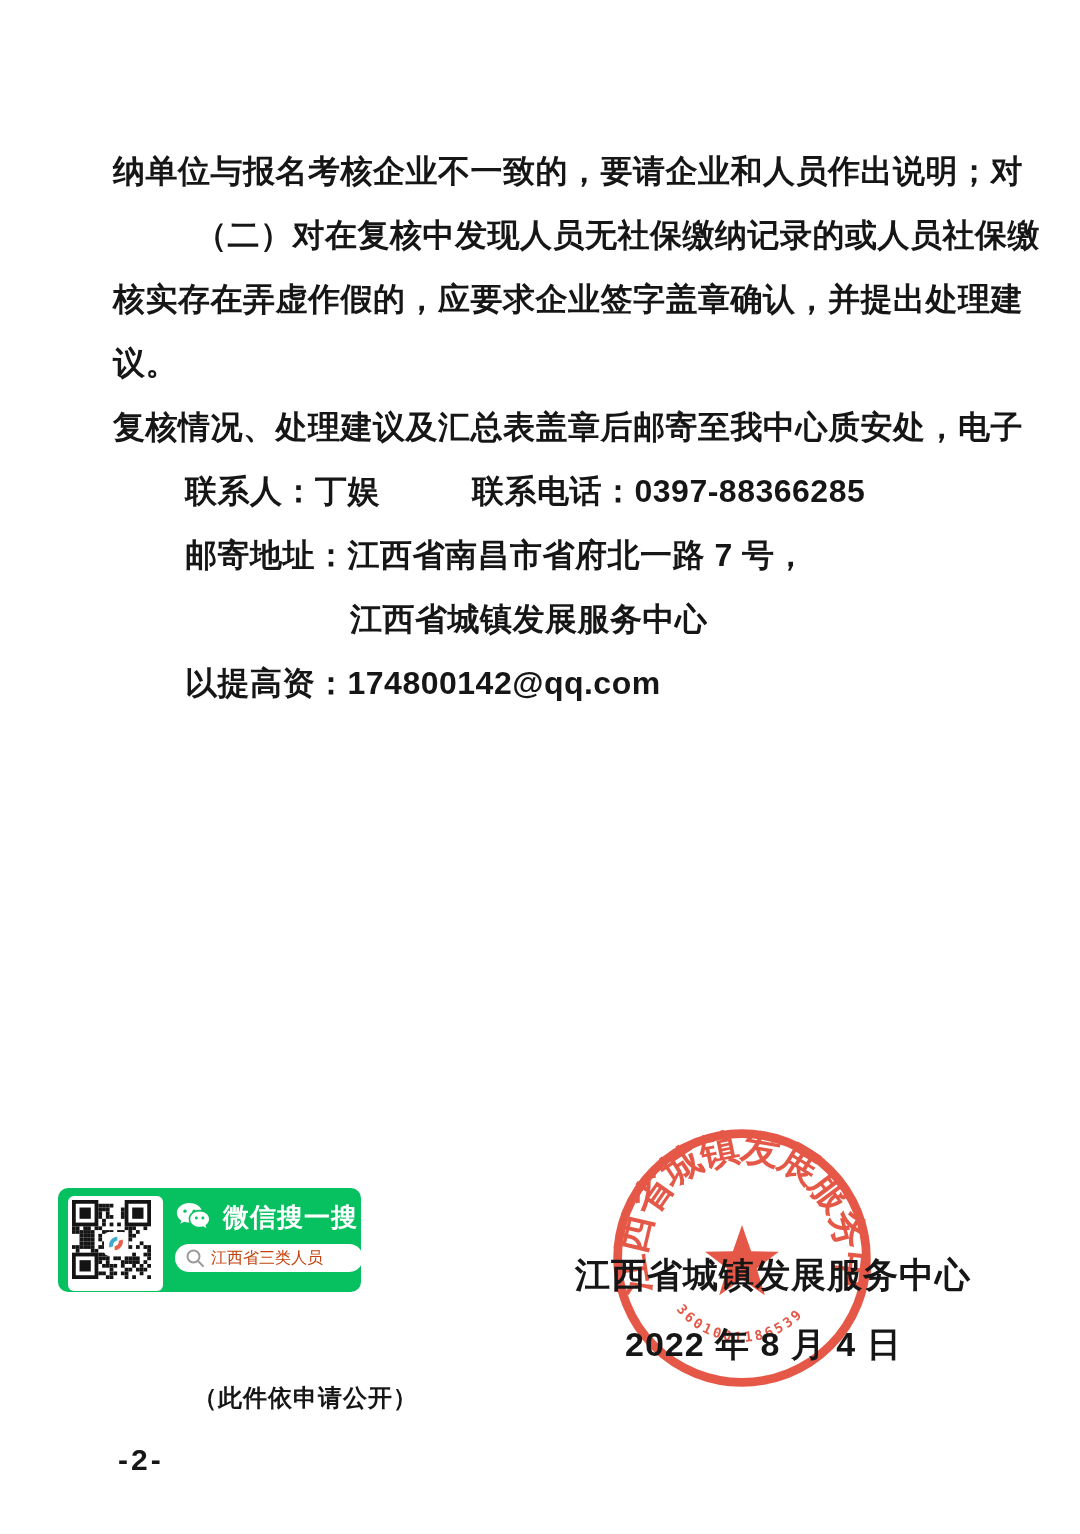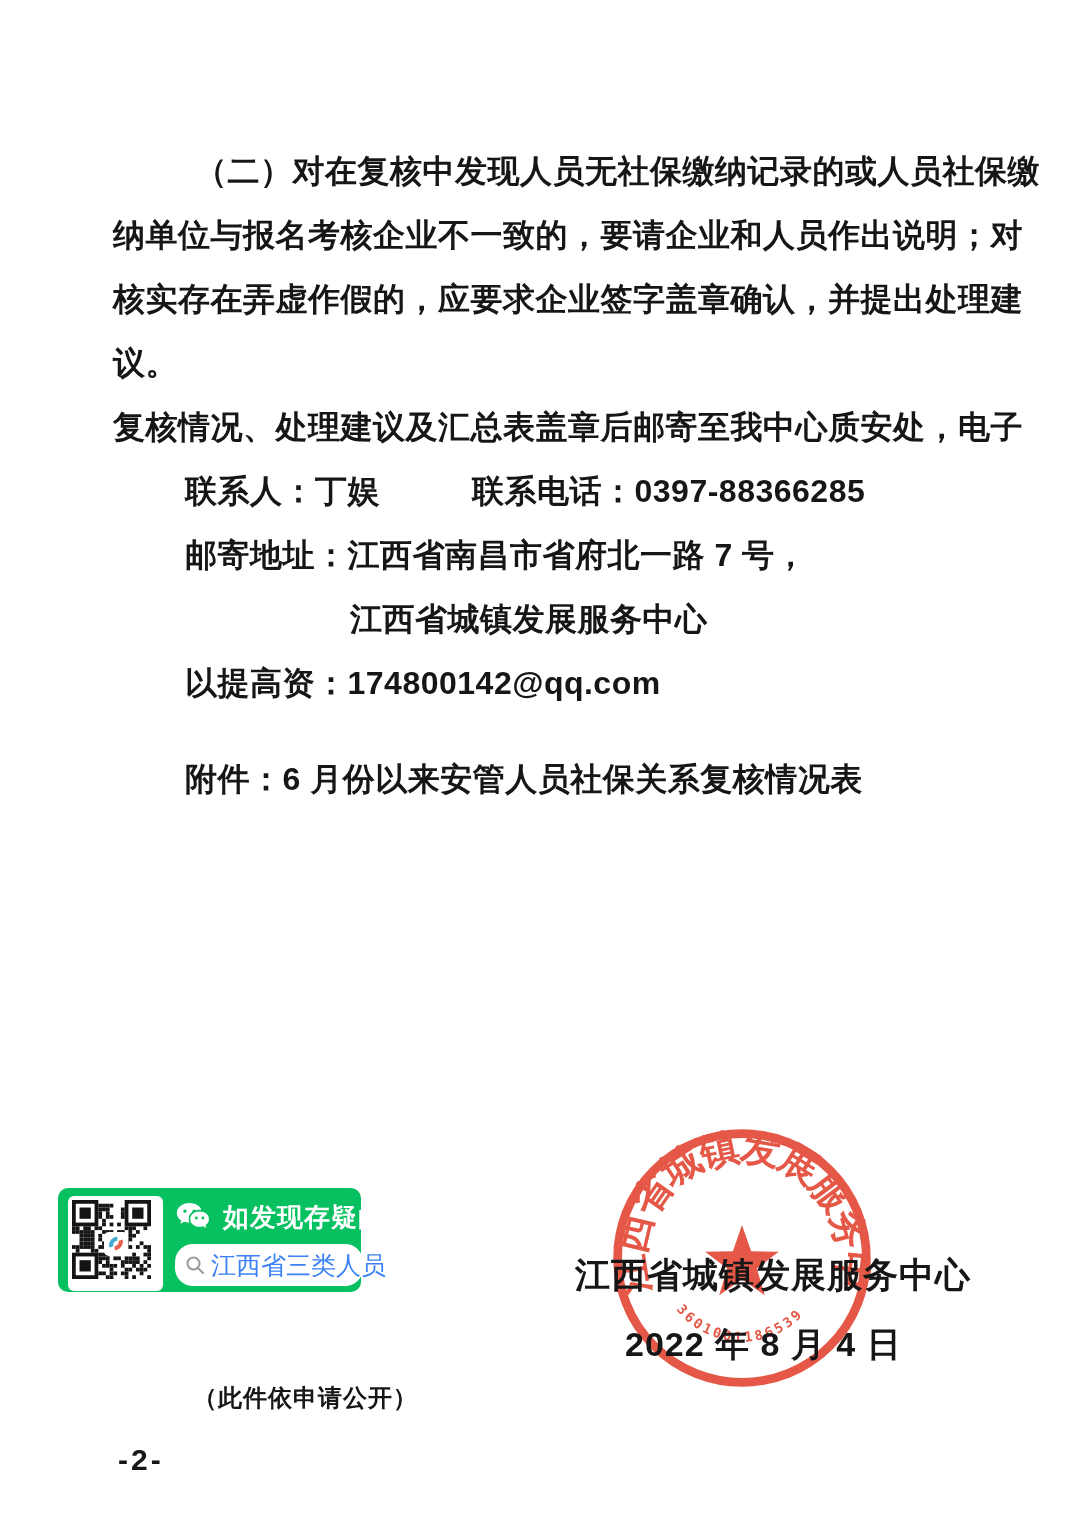--- a/index.html
+++ b/index.html
@@ -48,44 +48,44 @@
     position:absolute;left:50%;top:50%;width:24px;height:24px;margin:-12px 0 0 -12px;
     background:#fff;border-radius:5px;display:flex;align-items:center;justify-content:center;
   }
   .banner-right{flex:1;display:flex;flex-direction:column;align-items:flex-start;padding-left:12px;}
   .banner-title{
     display:flex;align-items:center;margin-top:12px;color:#fff;
     font-size:26px;font-weight:700;letter-spacing:1px;white-space:nowrap;
   }
   .banner-title svg{margin-right:8px;}
   .search-pill{
-    margin-top:9px;width:168px;height:42px;background:#fff;border-radius:18px;
+    margin-top:9px;width:168px;height:28px;background:#fff;border-radius:18px;
     display:flex;align-items:center;padding:0 10px;
-    font-size:25px;color:#3b82f6;white-space:nowrap;
+    font-size:16px;color:#c2410c;white-space:nowrap;
   }
   .search-pill svg{margin-right:6px;flex:none;}
   
   .disclosure{
     position:absolute;left:193px;top:1382px;
     font-size:24px;font-weight:600;letter-spacing:1px;white-space:nowrap;
   }
   .page-num{
     position:absolute;left:118px;top:1443px;
     font-size:30px;font-weight:600;letter-spacing:3px;
   }
 </style>
 </head>
 <body>
 
 <div class="page">
 
   <div class="doc">
     <div class="para">
+      <div class="line">纳单位与报名考核企业不一致的，要请企业和人员作出说明；对</div>
       <div class="line indent">（二）对在复核中发现人员无社保缴纳记录的或人员社保缴</div>
-      <div class="line">纳单位与报名考核企业不一致的，要请企业和人员作出说明；对</div>
       <div class="line">核实存在弄虚作假的，应要求企业签字盖章确认，并提出处理建</div>
       <div class="line">议。</div>
     </div>
     <div class="para">
       <div class="line">复核情况、处理建议及汇总表盖章后邮寄至我中心质安处，电子</div>
     </div>
 
     <div class="contact">
       <div class="c-row">
         <span>联系人：</span><span>丁娱</span><span class="gap"></span><span>联系电话：</span><span>0397-88366285</span>
@@ -94,21 +94,20 @@
         <span>邮寄地址：</span><span>江西省南昌市省府北一路 7 号，</span>
       </div>
       <div class="c-row addr2">
         <span>江西省城镇发展服务中心</span>
       </div>
       <div class="c-row">
         <span>以提高资：</span><span>174800142@qq.com</span>
       </div>
     </div>
 
-    <div class="attachment">附件：6 月份以来安管人员社保关系复核情况表</div>
   </div>
 
   <svg class="seal" viewBox="0 0 280 280" aria-hidden="true">
     <circle cx="140" cy="140" r="128" fill="none" stroke="#e2412e" stroke-width="9"></circle>
     <polygon points="140,106 130.6,133.1 102,133.6 124.8,150.9 116.5,178.4 140,162 163.5,178.4 155.2,150.9 178,133.6 149.4,133.1" fill="#e2412e"></polygon>
     <defs>
       <path id="sealArc" d="M 46 174.2 A 100 100 0 1 1 234 174.2" fill="none"></path>
       <path id="codeArc" d="M 72.2 193 A 86 86 0 0 0 207.8 193" fill="none"></path>
     </defs>
     <text font-size="40" font-weight="bold" fill="#e2412e" font-family="'Liberation Sans','DejaVu Sans',sans-serif">
@@ -286,21 +285,21 @@
     <div class="banner-right">
       <div class="banner-title">
         <svg width="40" height="33" viewBox="0 0 44 36">
           <path d="M16 2 C8 2 2 7 2 13 C2 16.5 4 19.5 7 21.4 L5.8 25 L10 22.8 C11.8 23.4 13.8 23.7 16 23.6 C15.4 22.4 15 21 15 19.6 C15 13.8 20.4 9.4 26.8 9.4 C27.6 9.4 28.4 9.5 29.2 9.6 C27.8 5.2 22.4 2 16 2 Z" fill="#ffffff"></path>
           <circle cx="11" cy="11" r="1.8" fill="#07C160"></circle>
           <circle cx="21" cy="11" r="1.8" fill="#07C160"></circle>
           <path d="M27 11.5 C21 11.5 16.8 15.2 16.8 19.8 C16.8 24.4 21 28.1 27 28.1 C28.3 28.1 29.6 27.9 30.8 27.5 L34.6 29.5 L33.5 26.3 C36 24.7 37.4 22.4 37.4 19.8 C37.4 15.2 33 11.5 27 11.5 Z" fill="#ffffff"></path>
           <circle cx="23.5" cy="18.6" r="1.6" fill="#07C160"></circle>
           <circle cx="30.7" cy="18.6" r="1.6" fill="#07C160"></circle>
         </svg>
-        <span>如发现存疑的</span>
+        <span>微信搜一搜</span>
       </div>
       <div class="search-pill">
         <svg width="20" height="20" viewBox="0 0 20 20">
           <circle cx="8.5" cy="8.5" r="6" fill="none" stroke="#9a9a9a" stroke-width="2"></circle>
           <line x1="13" y1="13" x2="18" y2="18" stroke="#9a9a9a" stroke-width="2" stroke-linecap="round"></line>
         </svg>
         <span>江西省三类人员</span>
       </div>
     </div>
   </div>

